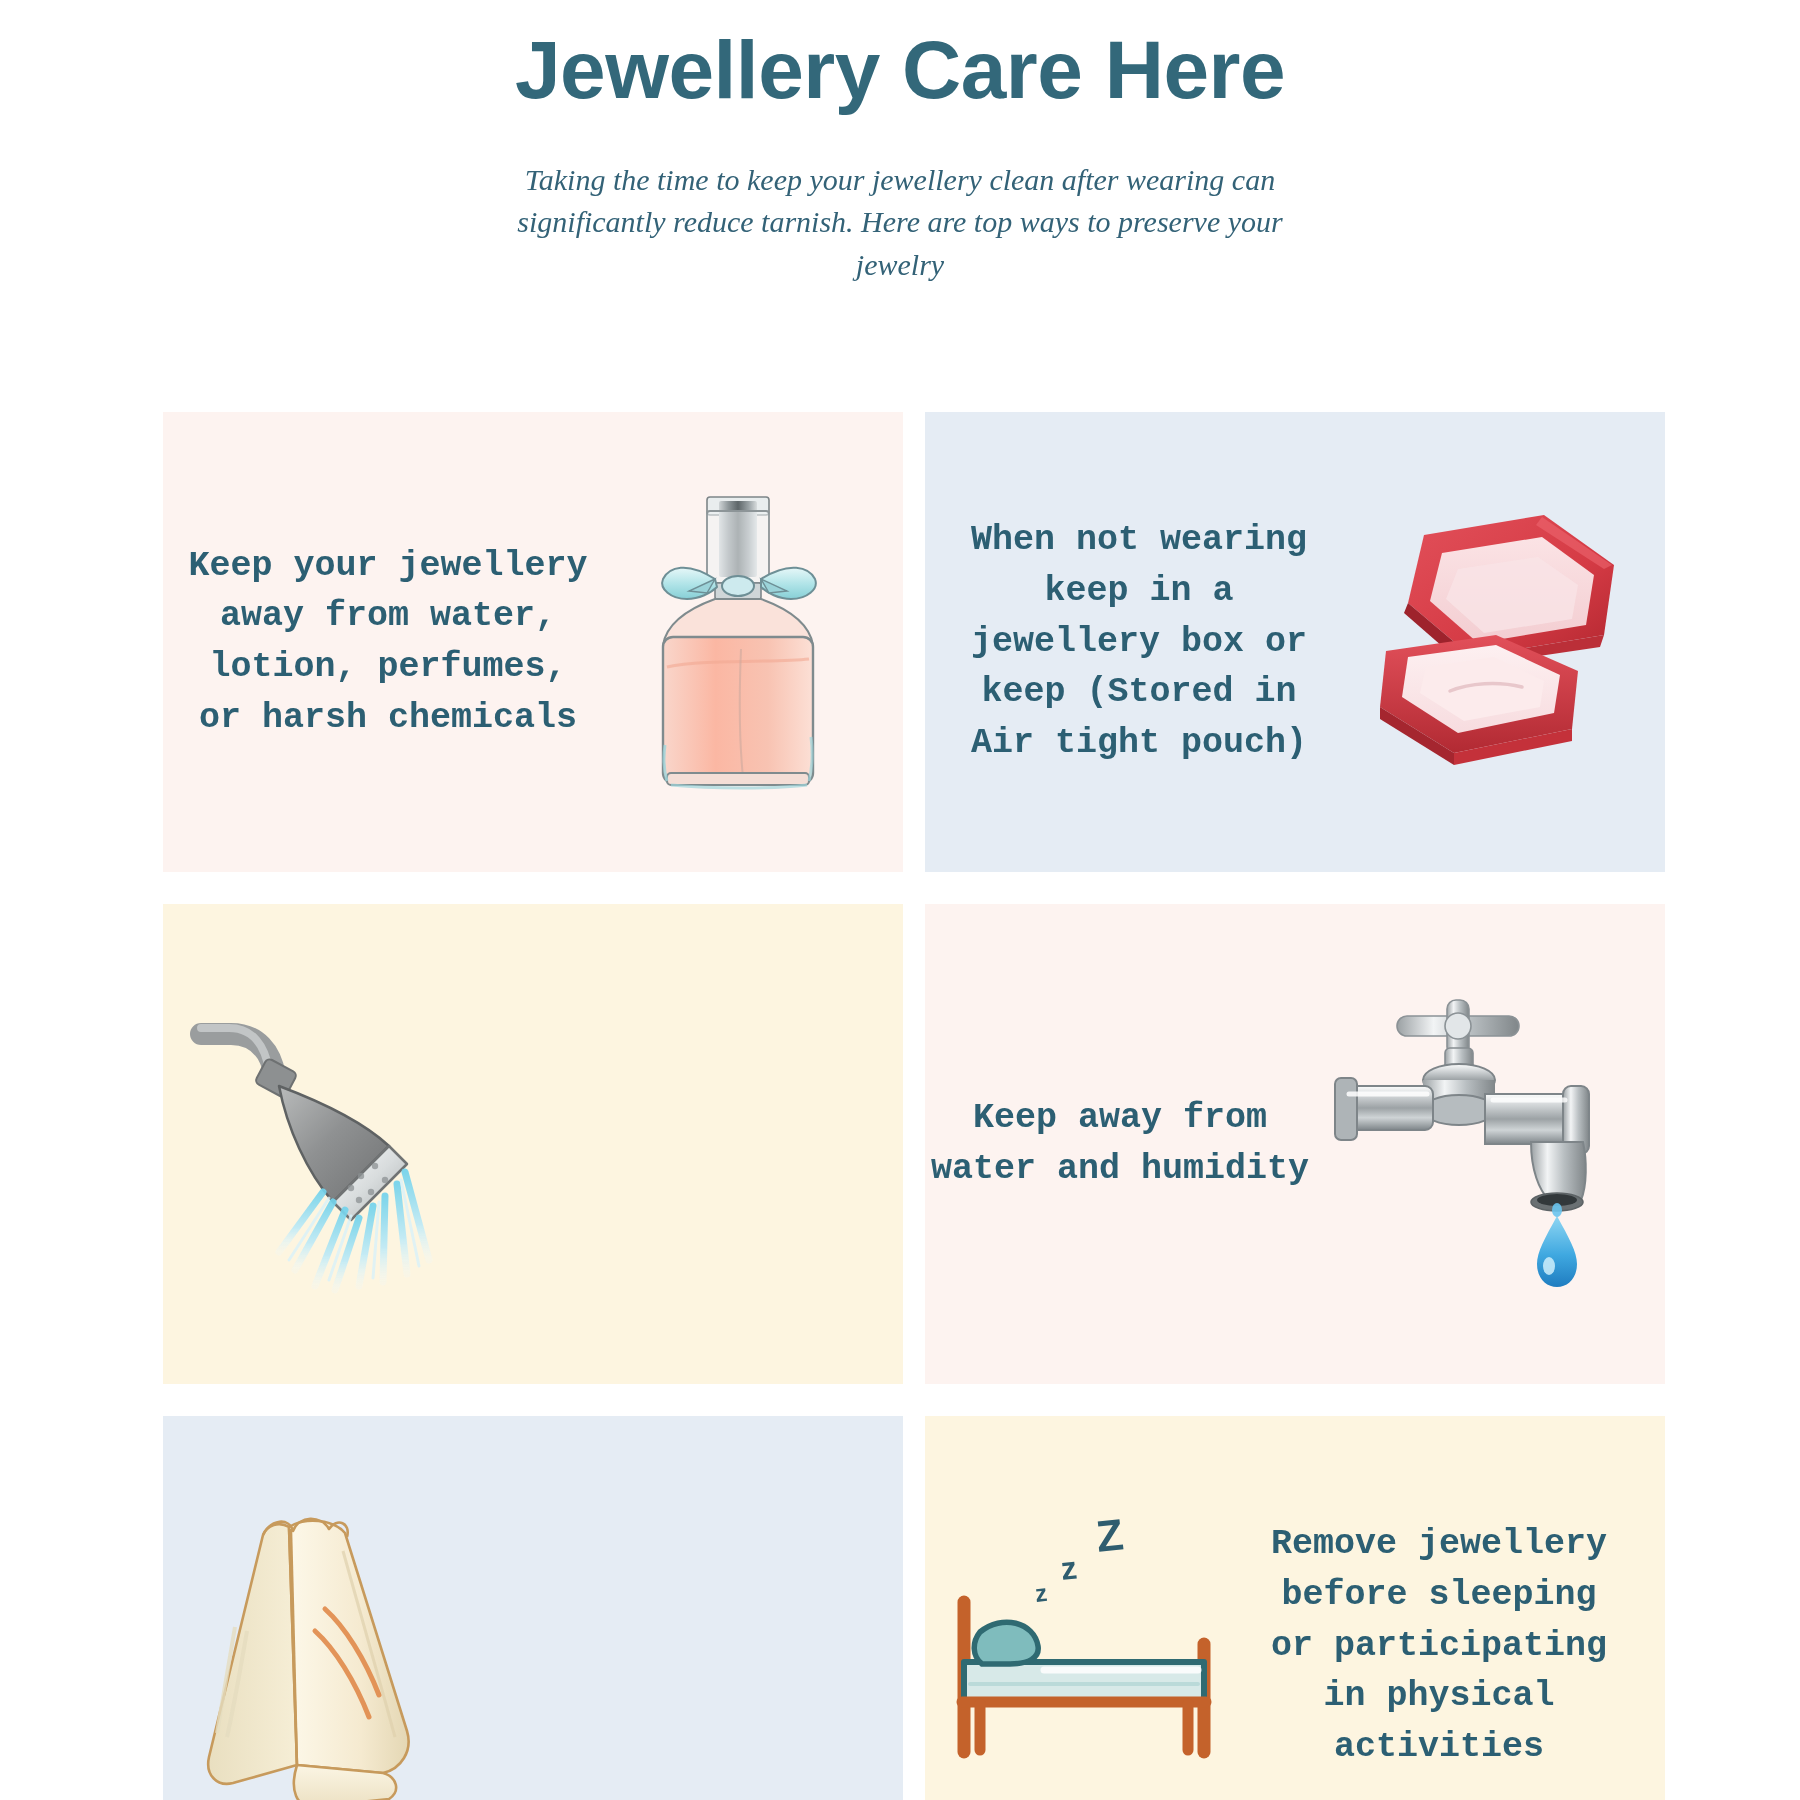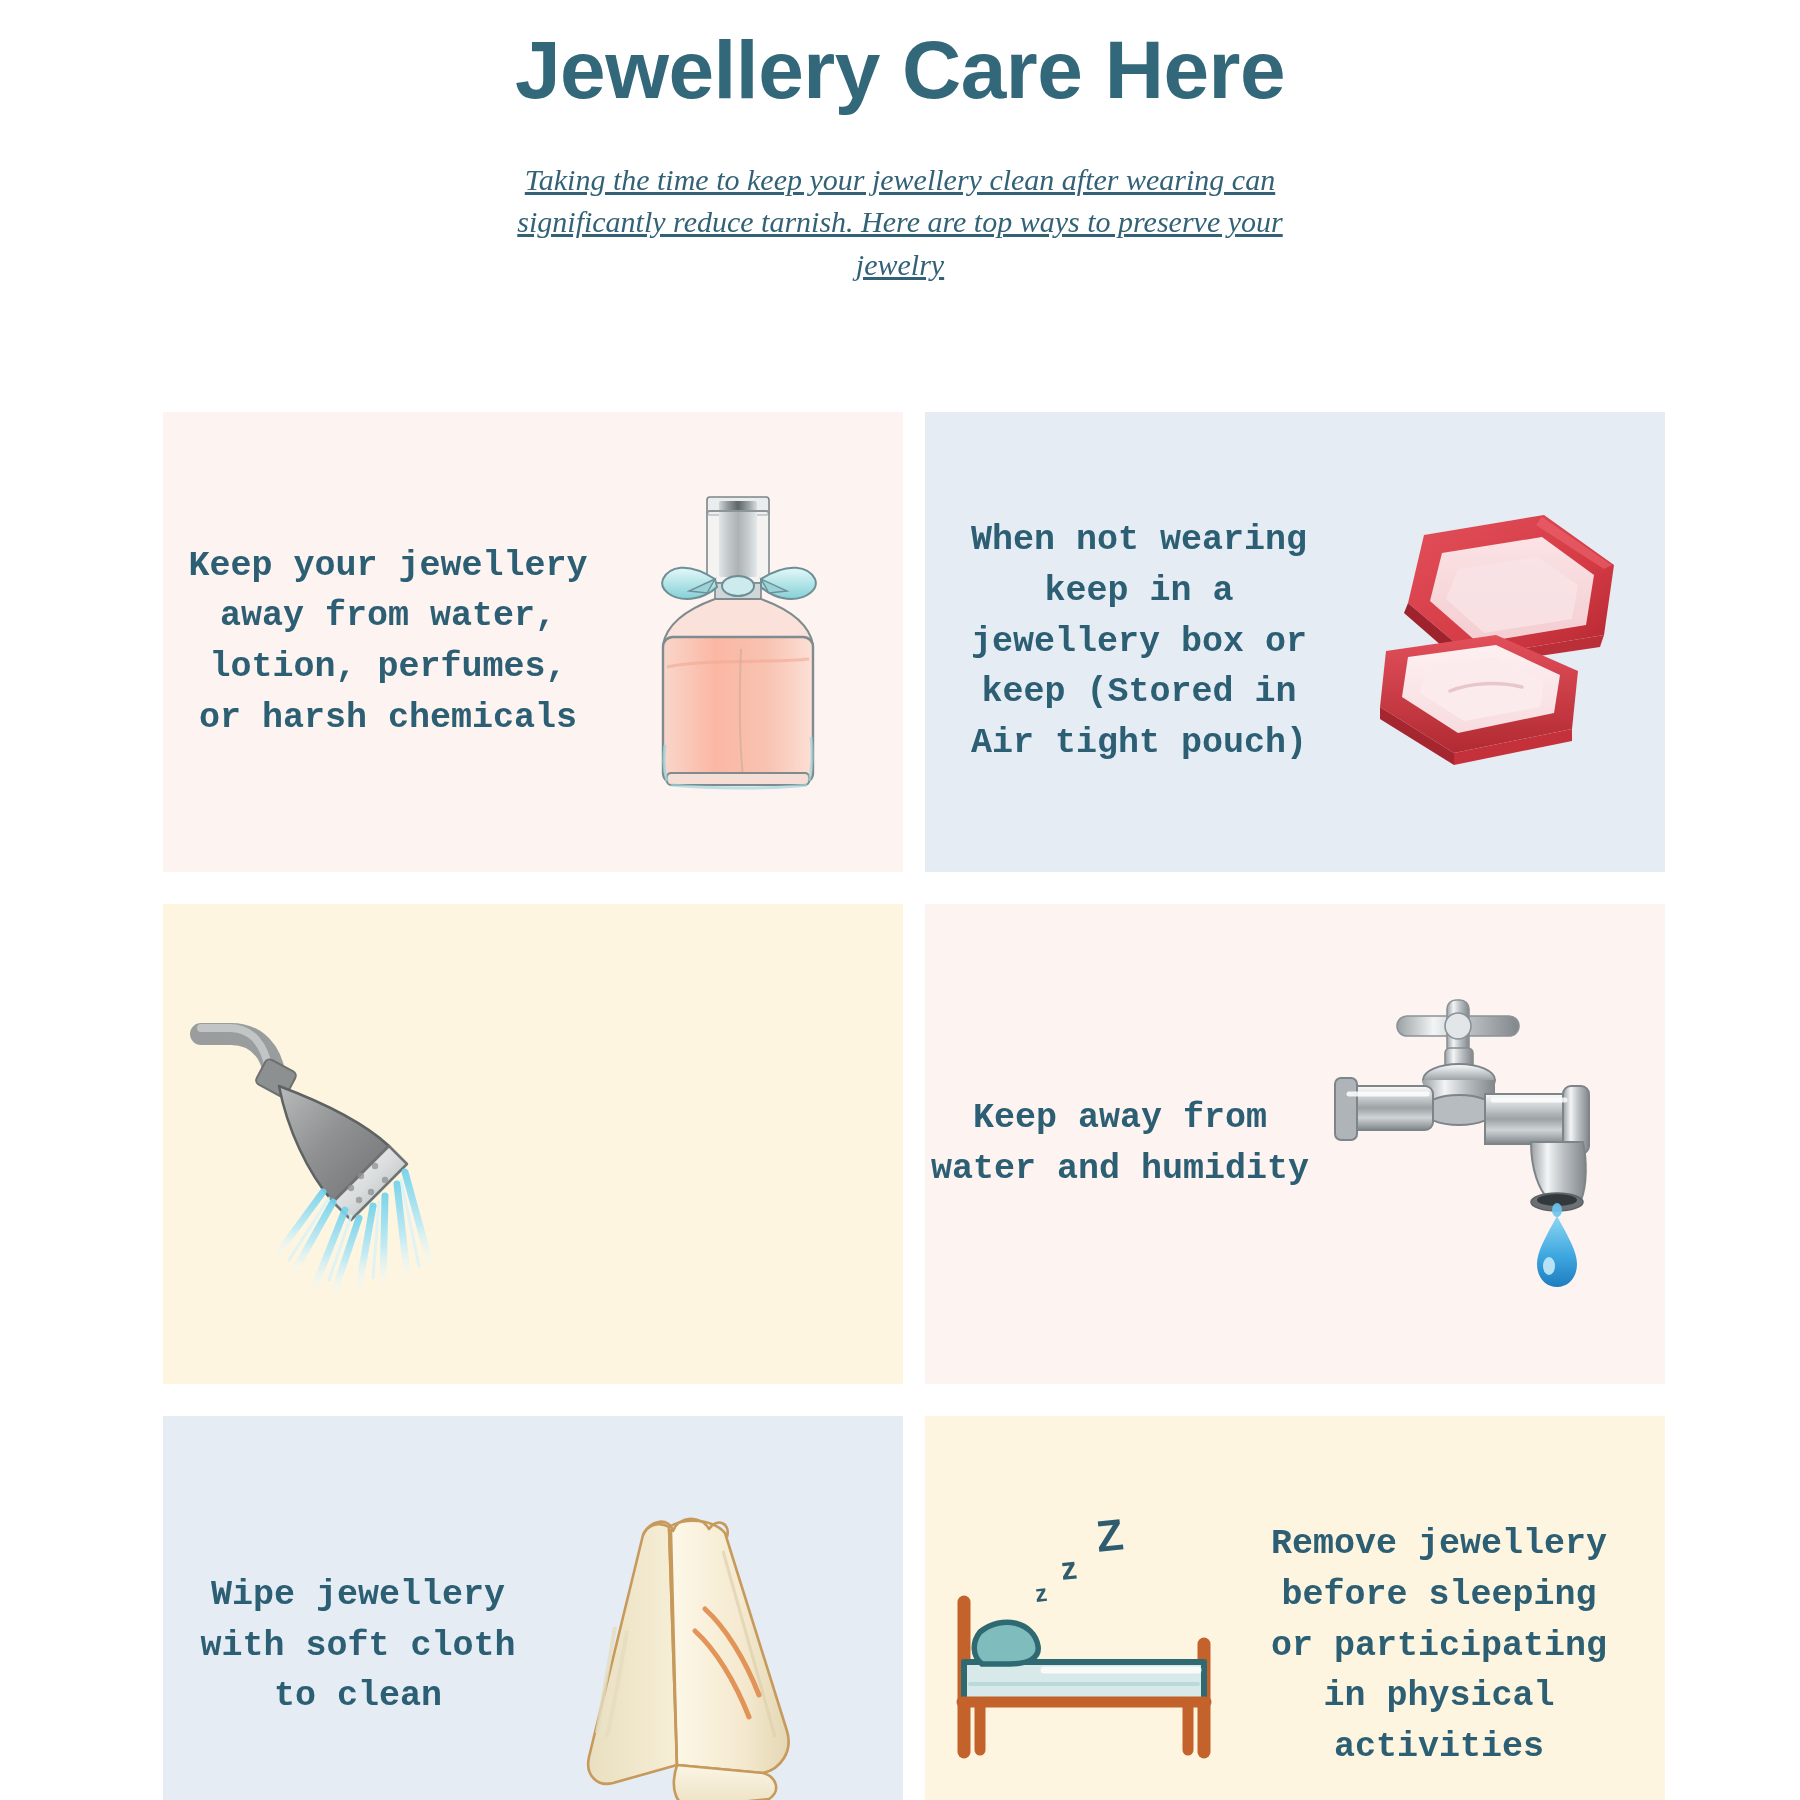--- a/index.html
+++ b/index.html
@@ -36,21 +36,20 @@
     margin: 0;
   }
   .subtitle {
     font-family: "Liberation Serif", serif;
     font-style: italic;
     font-size: 30px;
     line-height: 1.42;
     color: #336277;
     margin: 44px auto 0 auto;
     width: 800px;
-    text-decoration: underline;
   }
 
   
   .grid {
     position: absolute;
     left: 163px;
     top: 412px;
     width: 1480px;
     display: grid;
     grid-template-columns: 740px 740px;
@@ -325,21 +324,20 @@
 
           <path d="M222 222 C 210 244, 202 258, 202 270 C 202 284, 211 293, 222 293 C 233 293, 242 284, 242 270 C 242 258, 234 244, 222 222 Z" fill="url(#fcDrop)"></path>
           <ellipse cx="214" cy="272" rx="6" ry="9" fill="#cfeefb" opacity="0.85"></ellipse>
 
           <ellipse cx="222" cy="216" rx="5" ry="7" fill="#6ac4ee" opacity="0.9"></ellipse>
         </svg>
       </div>
     </div>
 
     <div class="card c5 text-left" style="background:#e5ecf4;">
-      <div class="card-text">Wipe jewellery with soft cloth to clean</div>
       <div class="card-art">
         <svg width="280" height="330" viewBox="0 0 280 330">
           <defs>
             <linearGradient id="clLeft" x1="0" y1="0" x2="1" y2="0">
               <stop offset="0%" stop-color="#e9dfc0"></stop>
               <stop offset="100%" stop-color="#f6eed6"></stop>
             </linearGradient>
             <linearGradient id="clRight" x1="0" y1="0" x2="1" y2="0">
               <stop offset="0%" stop-color="#fdf8e9"></stop>
               <stop offset="60%" stop-color="#f5ead0"></stop>

